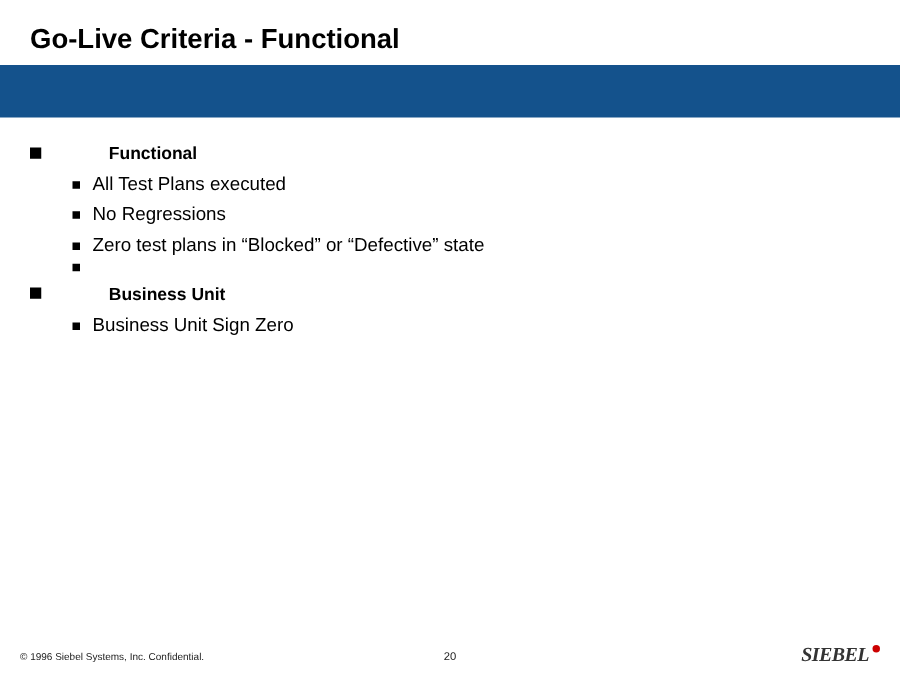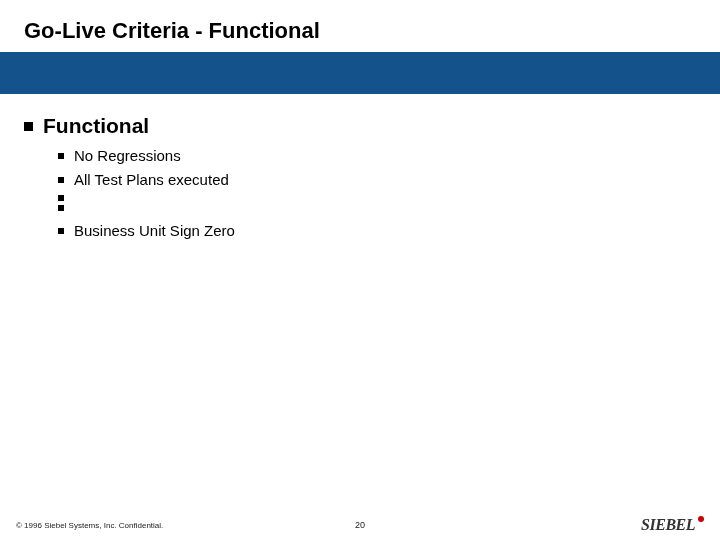--- a/index.html
+++ b/index.html
@@ -27,26 +27,27 @@
   .content {
     padding: 20px 24px 0 24px;
   }
   .section-list {
     list-style: none;
   }
   .section-item {
     margin-bottom: 6px;
   }
   .section-heading {
-    font-size: 21px;
+    font-size: 14px;
     font-weight: bold;
     color: #000;
     display: flex;
     align-items: center;
     margin-bottom: 8px;
+    gap: 44px;
   }
   .bullet-outer {
     display: inline-block;
     width: 9px;
     height: 9px;
     background: #000;
     margin-right: 10px;
     flex-shrink: 0;
   }
   .sub-list {
@@ -126,36 +127,41 @@
   <ul class="section-list">
 
     <li class="section-item">
       <div class="section-heading">
         <span class="bullet-outer"></span>
         <span>Functional</span>
       </div>
       <ul class="sub-list">
         <li class="sub-item">
           <span class="bullet-inner"></span>
+          <span>All Test Plans executed</span>
+        </li>
+        <li class="sub-item">
+          <span class="bullet-inner"></span>
           <span>No Regressions</span>
         </li>
         <li class="sub-item">
           <span class="bullet-inner"></span>
-          <span>All Test Plans executed</span>
-        </li>
-        <li class="sub-item">
-          <span class="bullet-inner"></span>
+          <span>Zero test plans in “Blocked” or “Defective” state</span>
         </li>
         <li class="sub-item">
           <span class="bullet-inner"></span>
         </li>
       </ul>
     </li>
 
     <li class="section-item">
+      <div class="section-heading">
+        <span class="bullet-outer"></span>
+        <span>Business Unit</span>
+      </div>
       <ul class="sub-list">
         <li class="sub-item">
           <span class="bullet-inner"></span>
           <span>Business Unit Sign Zero</span>
         </li>
       </ul>
     </li>
 
   </ul>
 </div>

